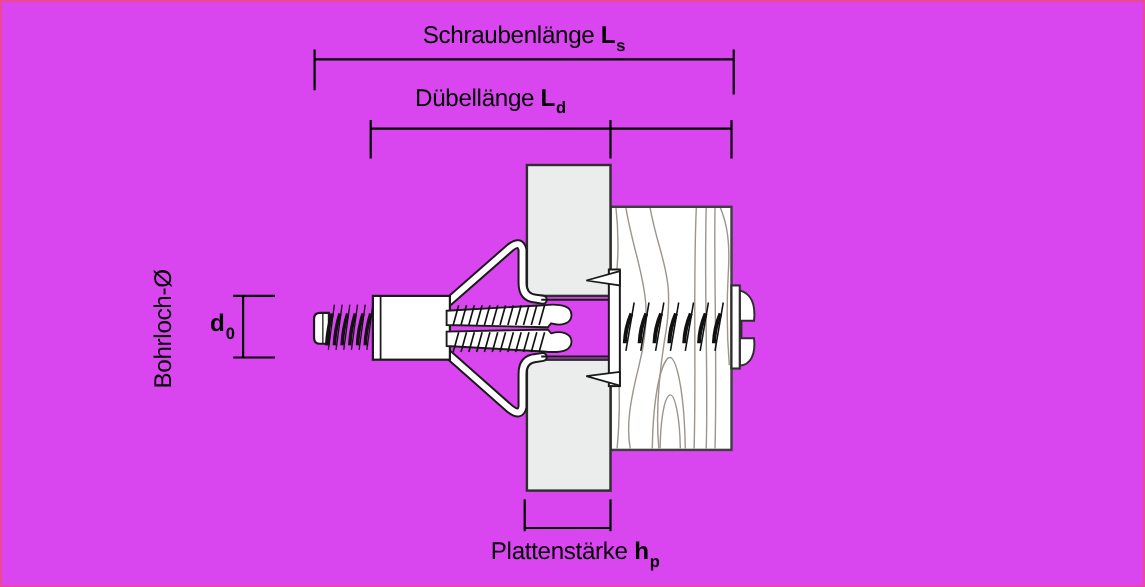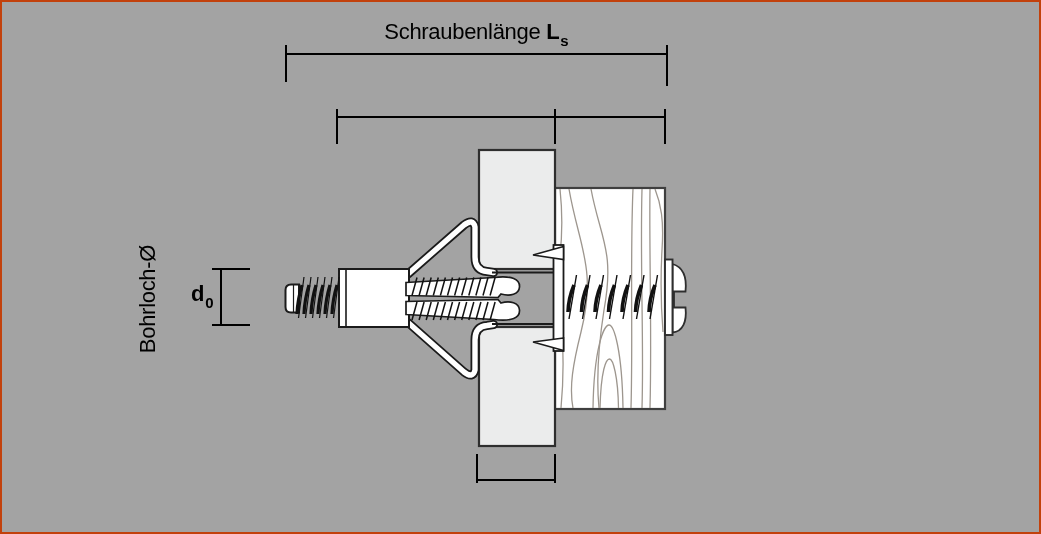--- a/index.html
+++ b/index.html
@@ -1,21 +1,21 @@
 <!DOCTYPE html>
 <html><head>
 <meta charset="utf-8">
 <style>
   html,body{margin:0;padding:0;background:#fff;}
   .frame{
     position:relative;
     width:1041px;height:534px;
     box-sizing:border-box;
-    border:2px solid #c2410c;
-    background:#a3a3a3;
+    border:2px solid #ec4899;
+    background:#d946ef;
     font-family:"Liberation Sans",sans-serif;
     overflow:hidden;
   }
   .frame svg{position:absolute;left:0;top:0;}
   .dim-label{
     position:absolute;
     font-size:22px;line-height:22px;
     color:#000;text-align:center;
     letter-spacing:-0.3px;white-space:nowrap;
   }
@@ -188,24 +188,32 @@
           <path d="M553 452 V481"></path>
       </g>
     </g>
   </svg>
 
   <div class="dim-label" style="left:284px;top:19px;width:381px;">
     <span>Schraubenlänge</span>
     <span class="sym">L</span><span class="subs">s</span>
   </div>
 
+  <div class="dim-label" style="left:335px;top:76px;width:218px;">
+    <span>Dübellänge</span>
+    <span class="sym">L</span><span class="subs">d</span>
+  </div>
 
 
   <div class="dim-label rot" style="left:146px;top:297px;">
     <span>Bohrloch-Ø</span>
   </div>
 
   <div class="dim-label" style="left:189px;top:281px;">
     <span class="sym">d</span><span class="subs">0</span>
   </div>
 
+  <div class="dim-label" style="left:421px;top:488px;width:200px;">
+    <span>Plattenstärke</span>
+    <span class="sym">h</span><span class="subs">p</span>
+  </div>
 
 </div>
 
 </body></html>

